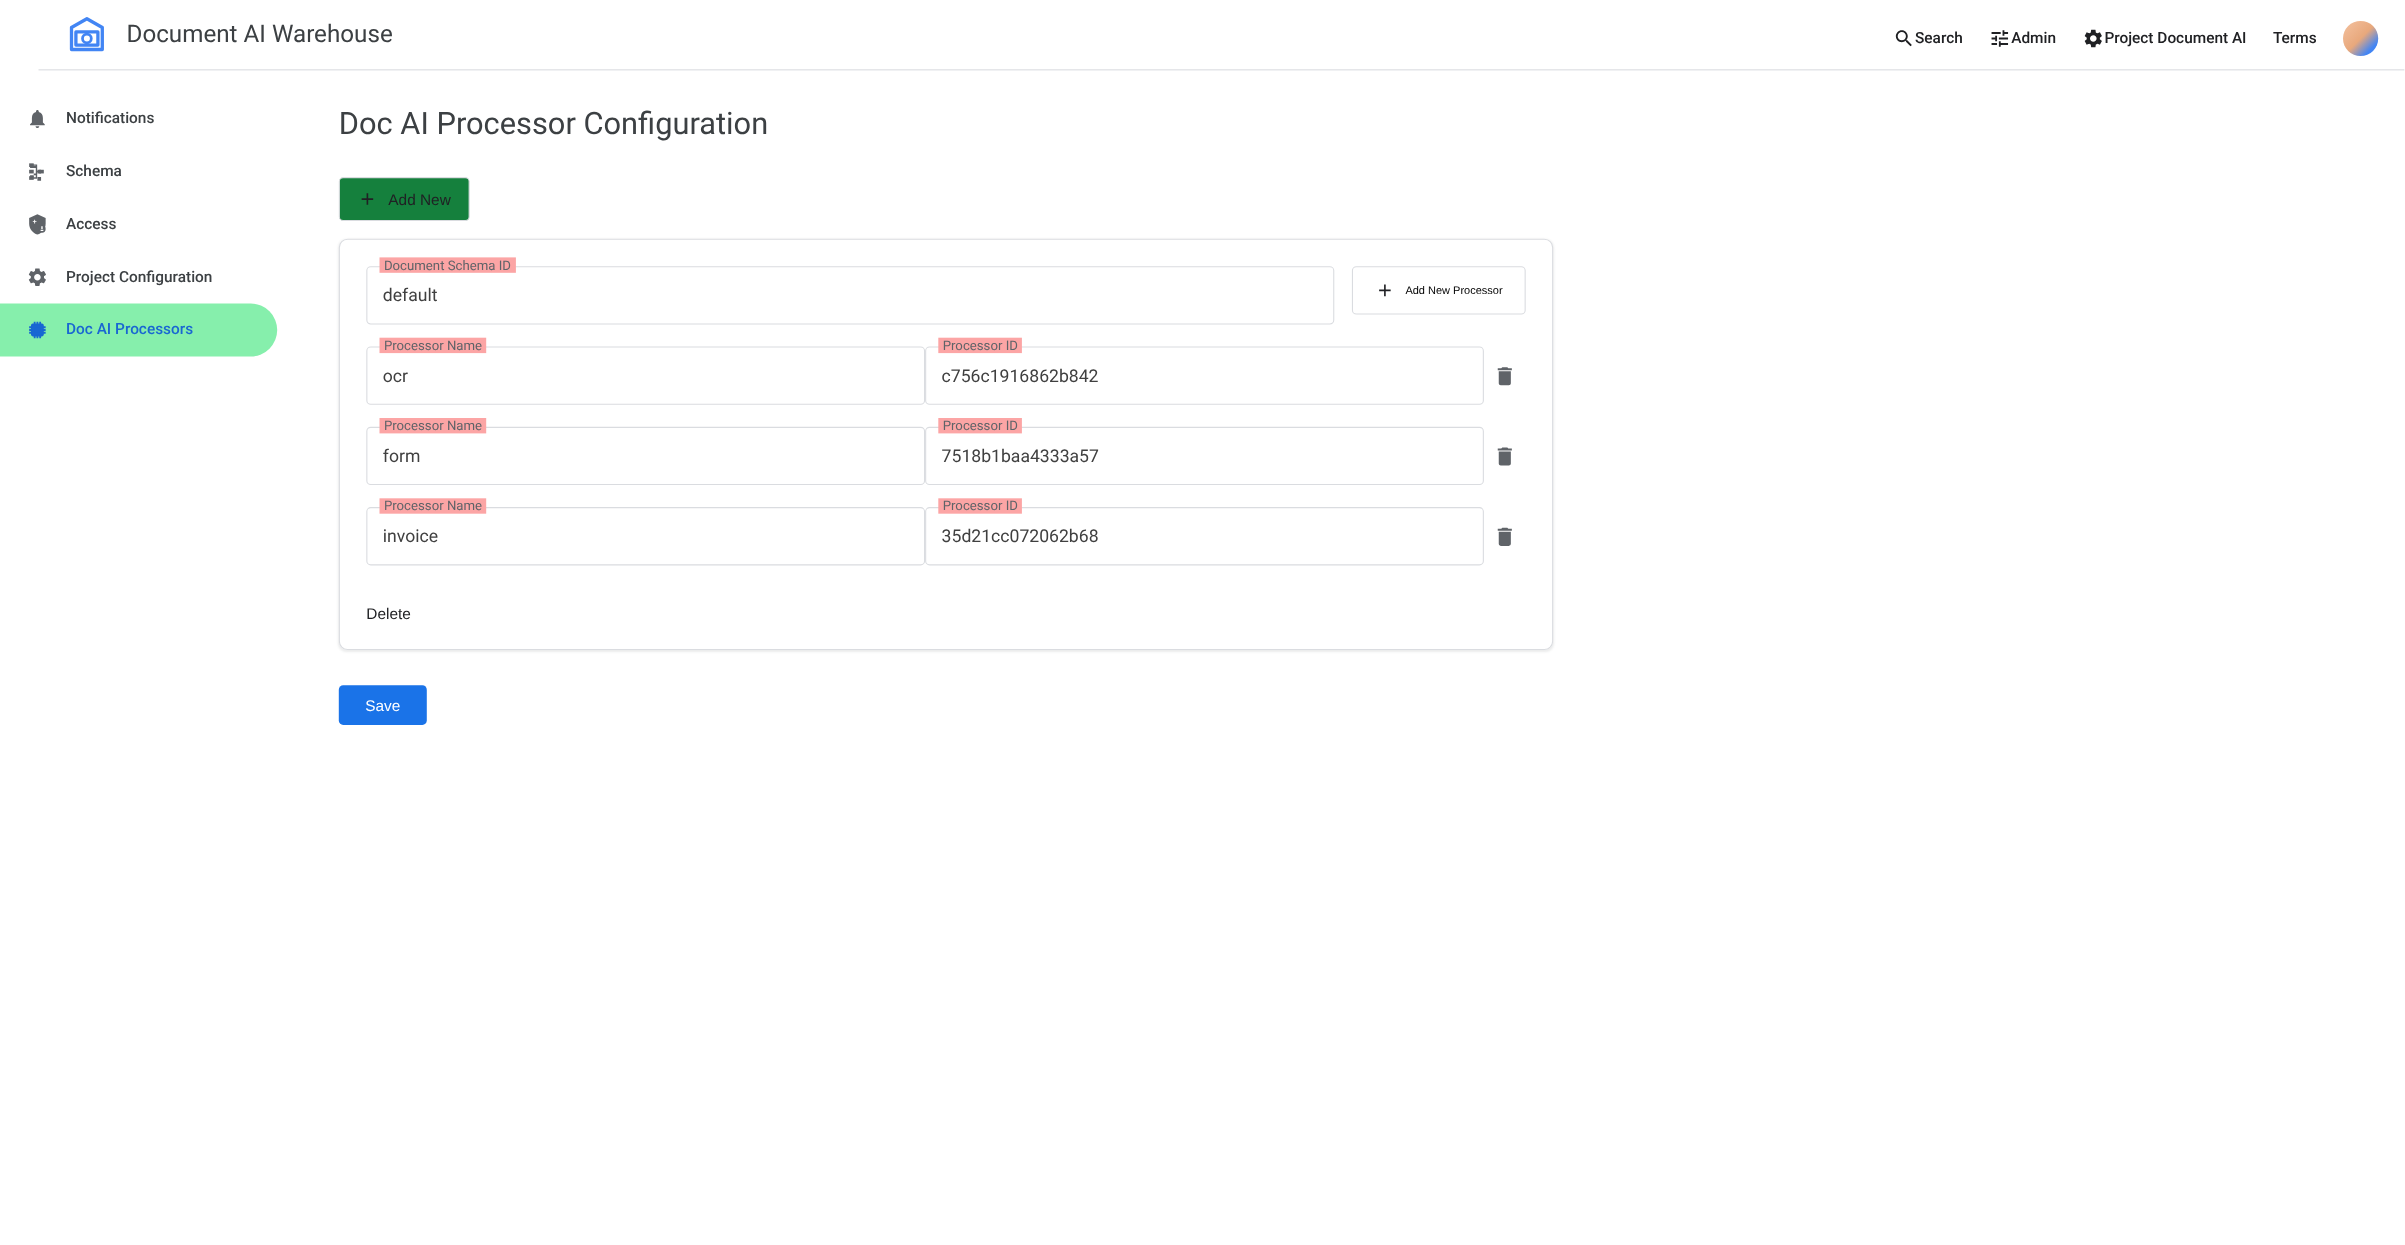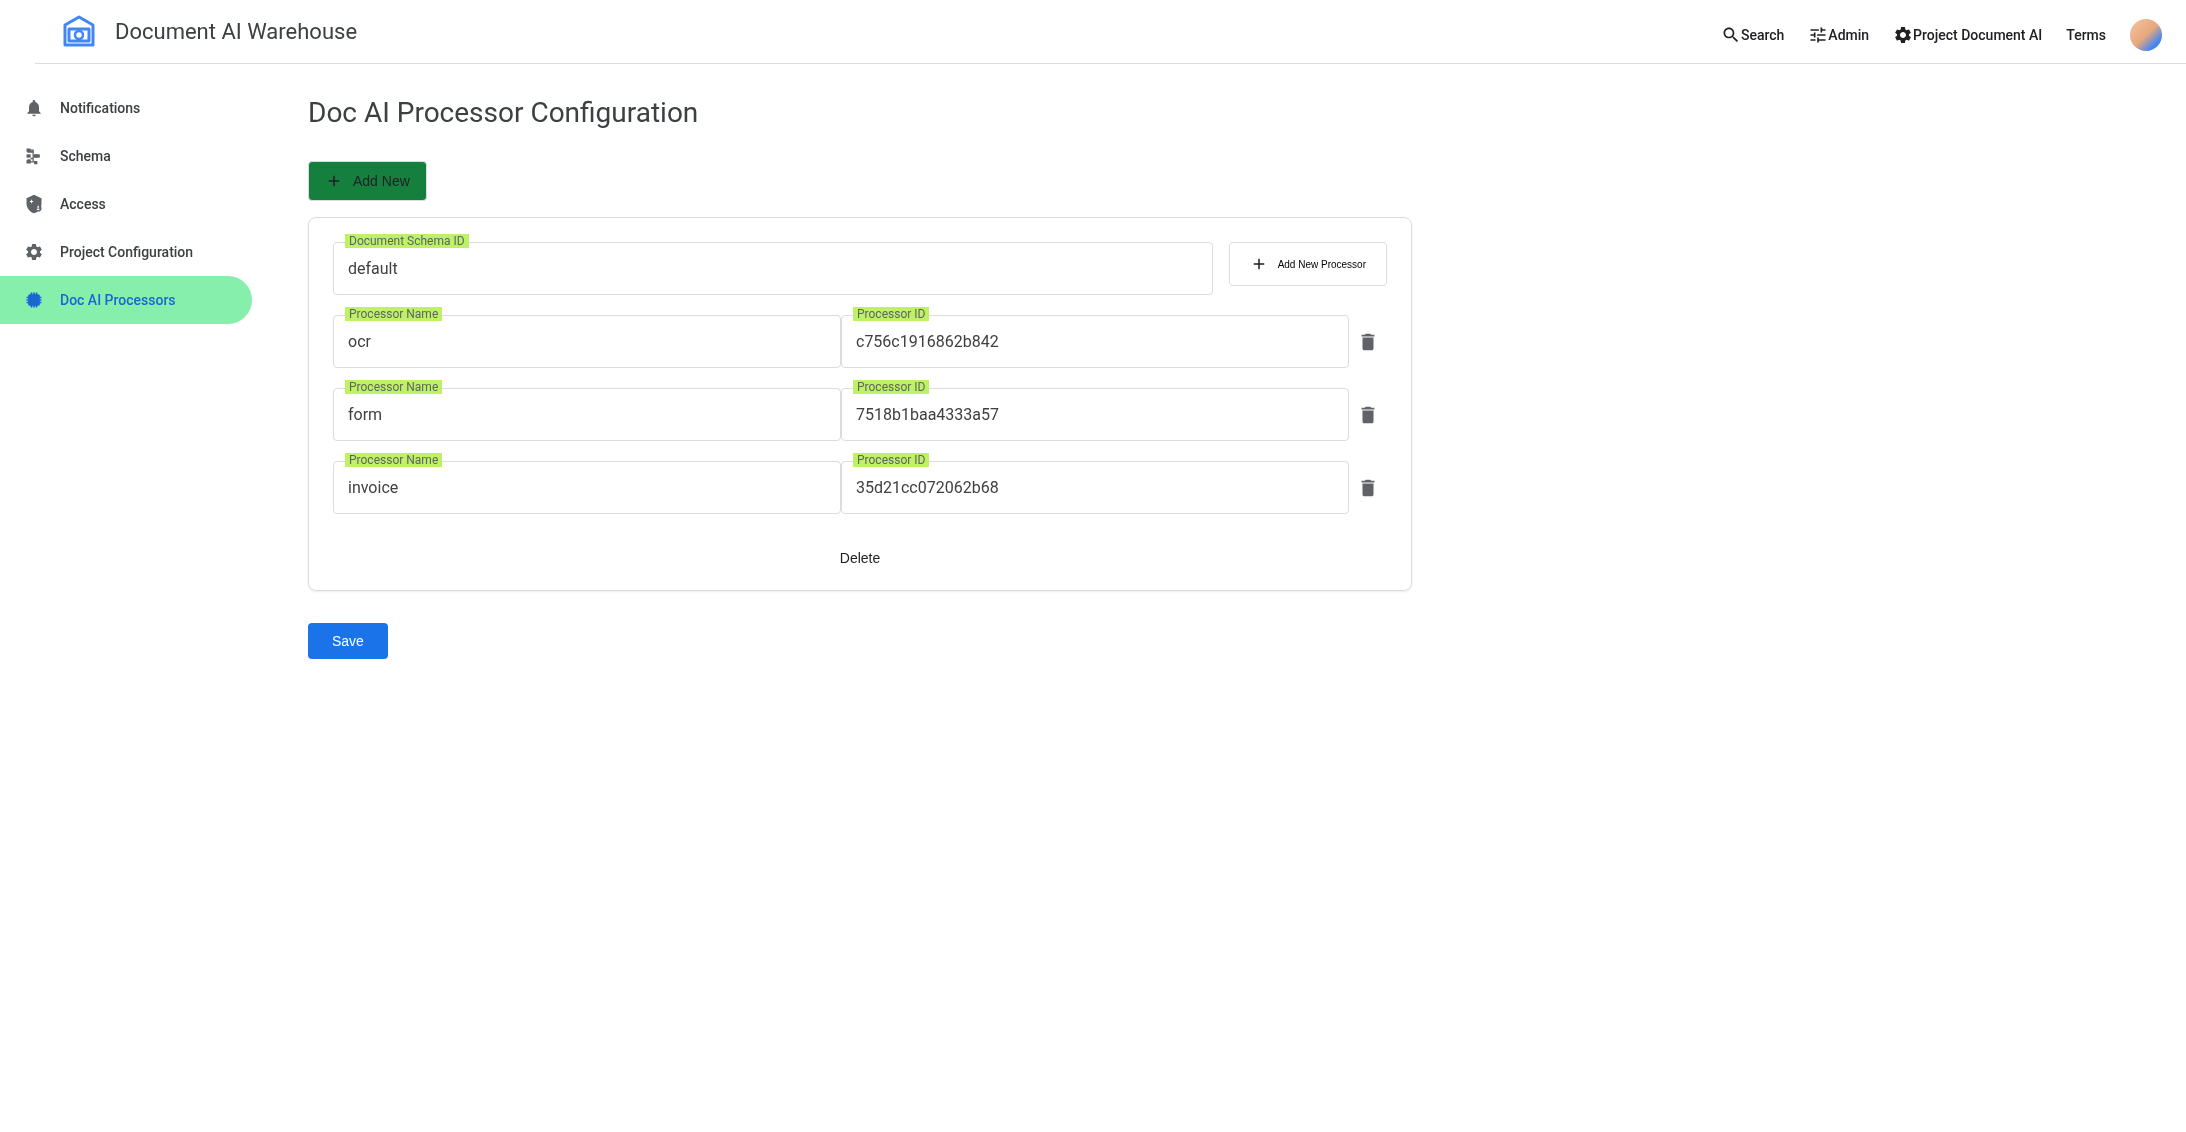--- a/index.html
+++ b/index.html
@@ -28,29 +28,29 @@
     .sidebar-item.active .icon svg path, .sidebar-item.active .icon svg rect { fill: #1967d2; }
     
     
     .page-title { font-size: 28px; font-weight: 400; color: #3c4043; margin-bottom: 32px; }
     .btn-outline { display: inline-flex; align-items: center; gap: 10px; padding: 10px 16px; border: 1px solid #dadce0; border-radius: 4px; background: #15803d; font-size: 14px; font-weight: 500; cursor: pointer; color: #202124; }
     
     .card { border: 1px solid #dadce0; border-radius: 8px; padding: 24px; margin-top: 16px; box-shadow: 0 1px 2px rgba(60,64,67,0.1); }
     
     .schema-row { display: flex; gap: 16px; align-items: flex-start; margin-bottom: 20px; }
     .field-container { position: relative; flex: 1; }
-    .field-label { position: absolute; top: -8px; left: 12px; background: #bef264; padding: 0 4px; font-size: 12px; color: #5f6368; }
+    .field-label { position: absolute; top: -8px; left: 12px; background: #fca5a5; padding: 0 4px; font-size: 12px; color: #5f6368; }
     .field-input { width: 100%; padding: 16px 14px; border: 1px solid #dadce0; border-radius: 4px; font-size: 16px; color: #404040; outline: none; font-family: inherit; }
     .add-proc-btn { padding: 12px 20px; border: 1px solid #dadce0; border-radius: 4px; background: #fff; font-size: 10px; font-weight: 500; cursor: pointer; display: flex; align-items: center; gap: 10px; white-space: nowrap; }
     
     .processor-row { display: flex; gap: 0; align-items: center; margin-bottom: 20px; }
     .processor-row .field-container { flex: 1; }
     .trash-btn { background: none; border: none; cursor: pointer; padding: 8px; color: #5f6368; }
     
-    .card-footer { display: flex; justify-content: center; margin-top: 36px; }
+    .card-footer { display: flex; justify-content: flex-start; margin-top: 36px; }
     .delete-link { font-size: 14px; font-weight: 500; color: #202124; cursor: pointer; background: none; border: none; }
     
     .save-btn { margin-top: 32px; padding: 10px 24px; background: #1a73e8; color: #fff; border: none; border-radius: 4px; font-size: 14px; font-weight: 500; cursor: pointer; }
     
     svg { display: block; }
   </style>
 </head>
 <body>
 
 <div class="header">

